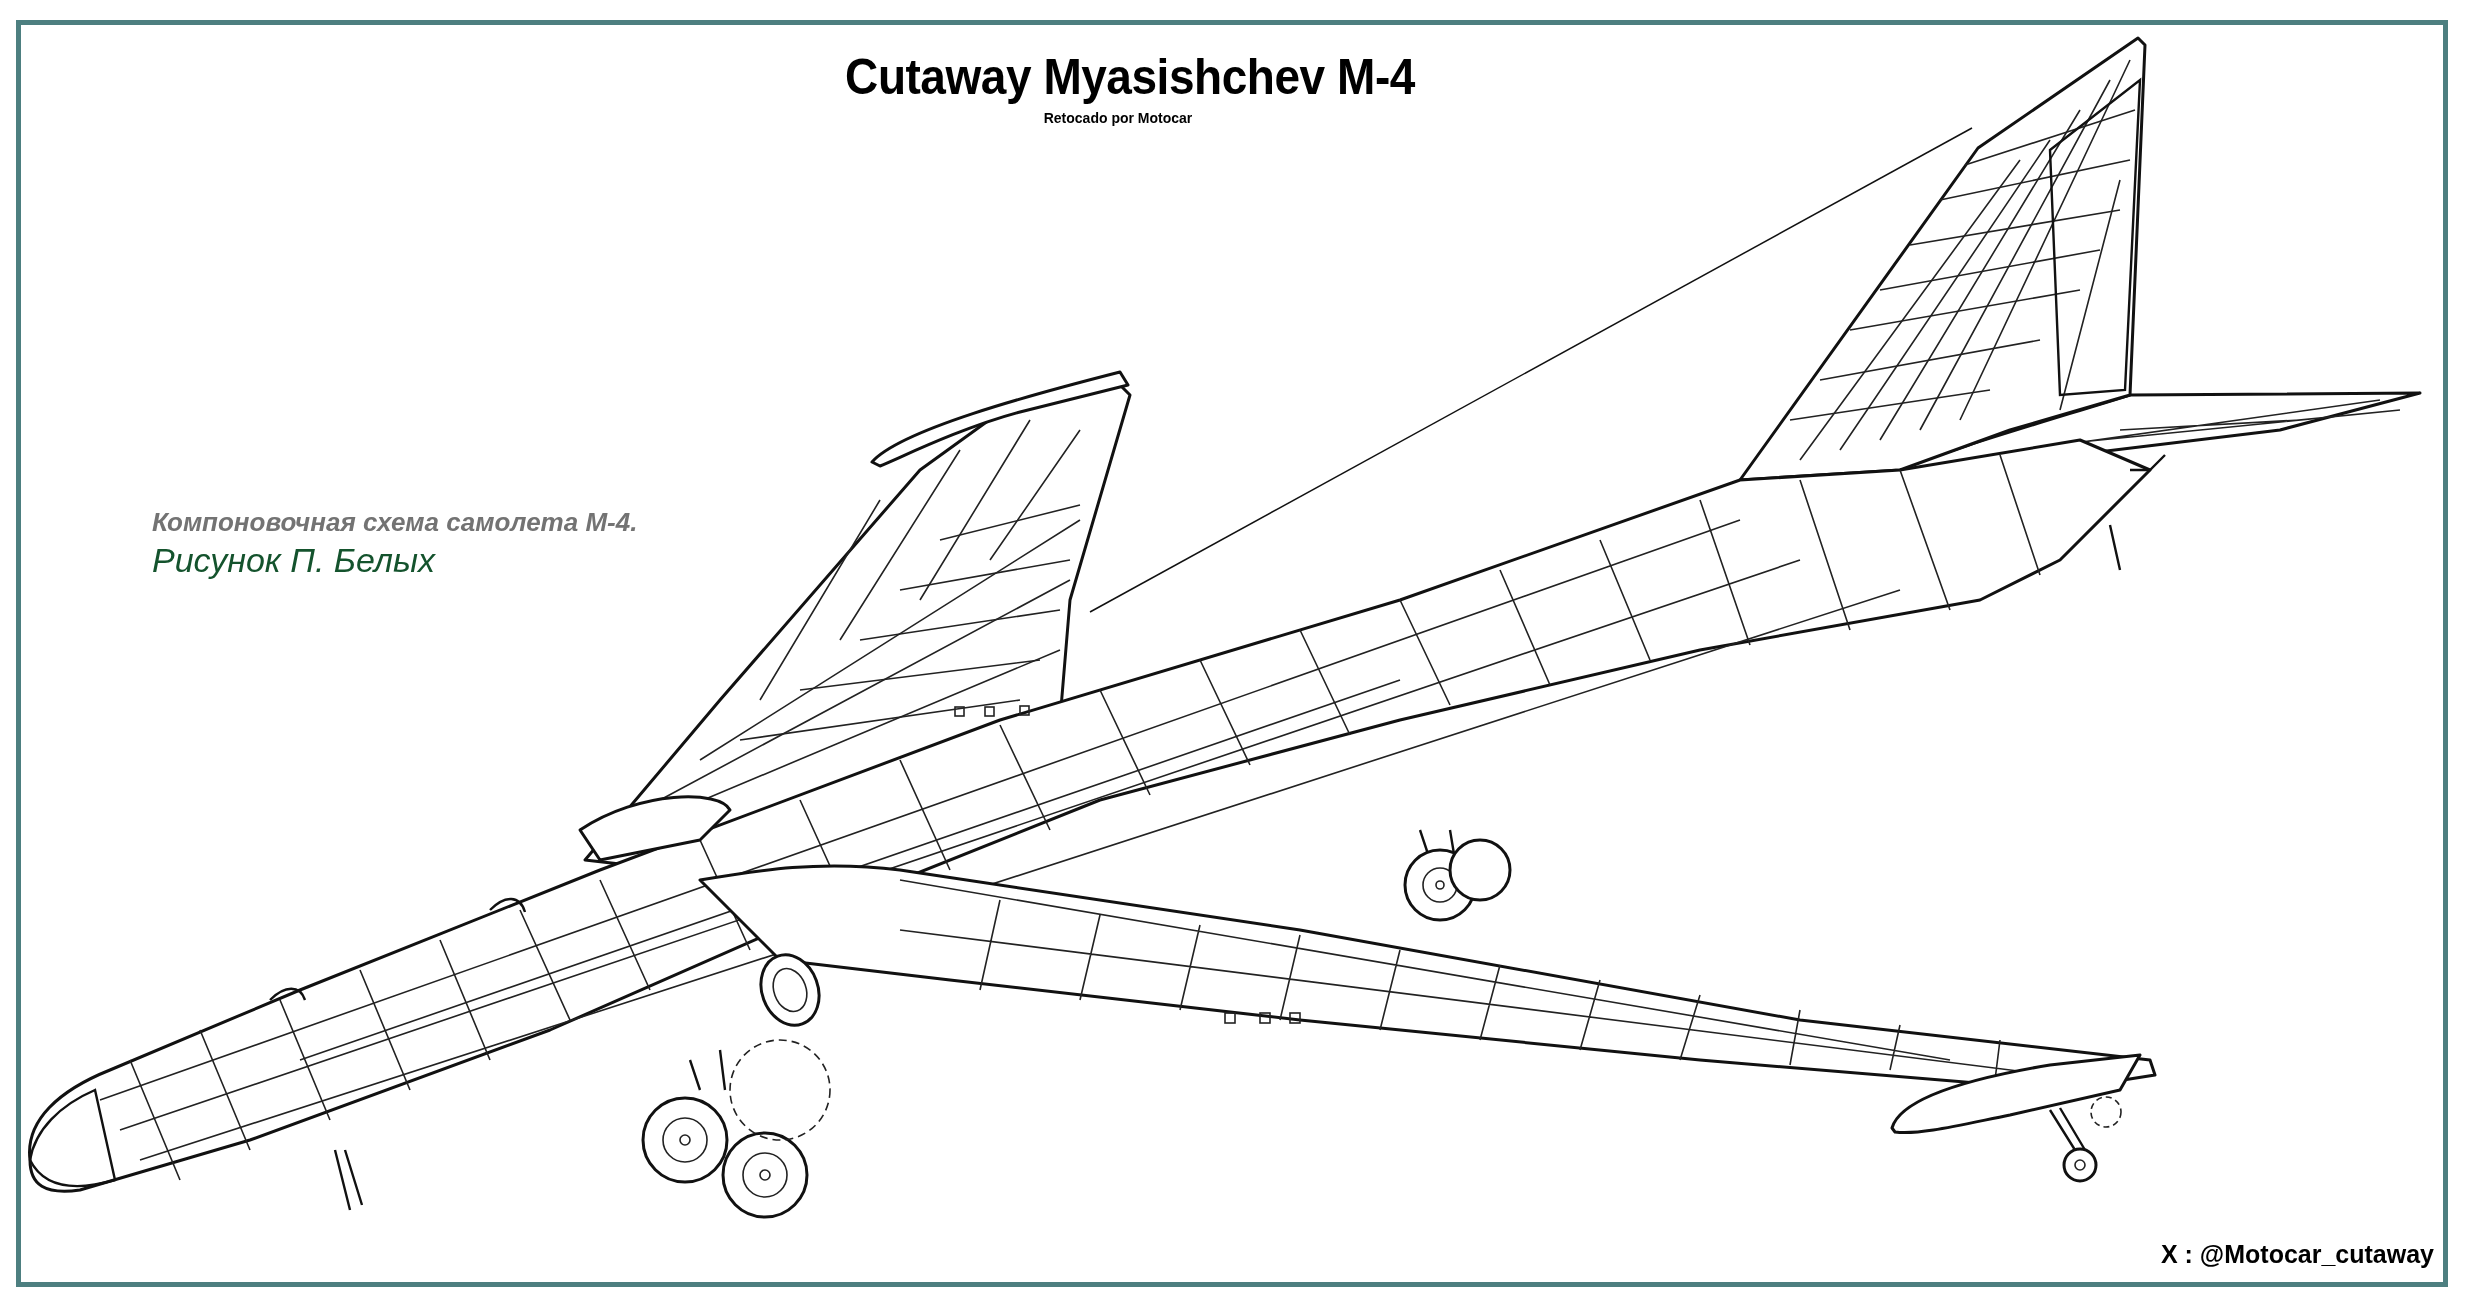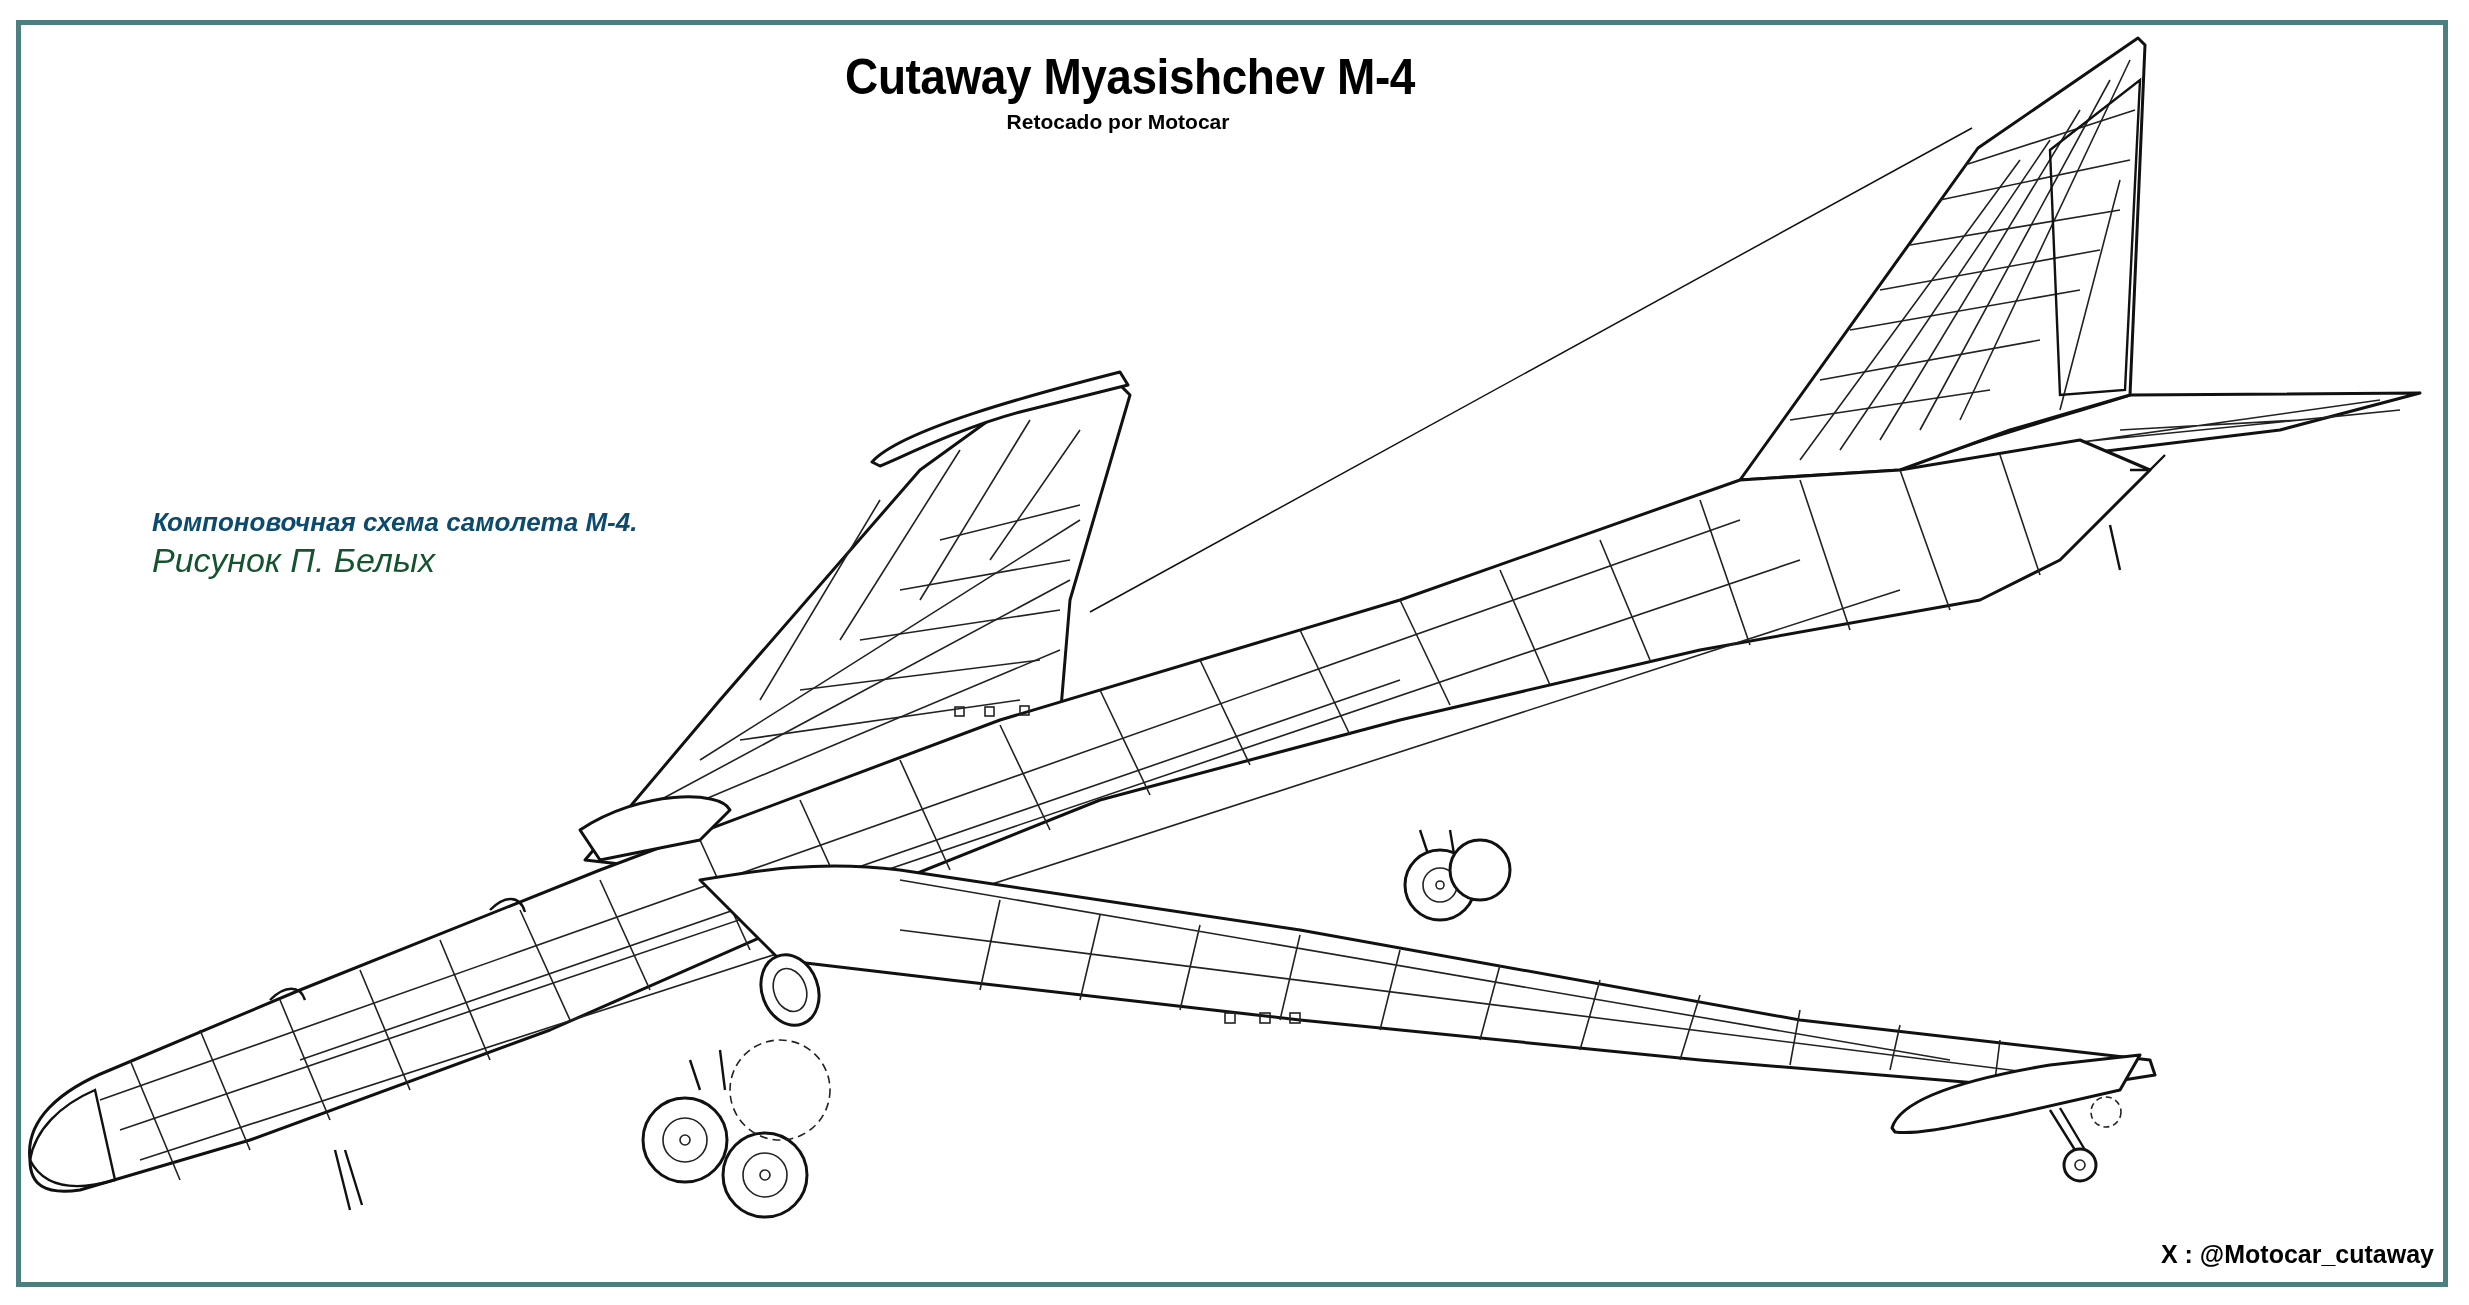--- a/index.html
+++ b/index.html
@@ -8,26 +8,26 @@
     position: absolute; left: 16px; top: 20px; width: 2422px; height: 1257px;
     border: 5px solid #4d7f80; background: #ffffff;
   }
   .title {
     position: absolute; left: 0; width: 2260px; top: 48px; text-align: center;
     font-family: "Liberation Sans", sans-serif; font-weight: bold; font-size: 50px;
     letter-spacing: -0.5px; color: #000; transform: scaleX(0.92); transform-origin: 1130px 0;
   }
   .subtitle {
     position: absolute; left: 0; width: 2236px; top: 110px; text-align: center;
-    font-family: "Liberation Sans", sans-serif; font-weight: bold; font-size: 21px; color: #000;
+    font-family: "Liberation Sans", sans-serif; font-weight: bold; font-size: 14px; color: #000;
   }
   .caption-ru {
     position: absolute; left: 152px; top: 507px;
     font-family: "Liberation Sans", sans-serif; font-style: italic; font-weight: bold;
-    font-size: 26px; color: #0c4a6e;
+    font-size: 26px; color: #737373;
   }
   .caption-ru-2 {
     position: absolute; left: 152px; top: 541px;
     font-family: "Liberation Sans", sans-serif; font-style: italic; font-weight: normal;
     font-size: 34px; color: #14532d;
   }
   .credit {
     position: absolute; right: 35px; top: 1240px;
     font-family: "Liberation Sans", sans-serif; font-weight: bold; font-size: 25px; color: #000;
   }

